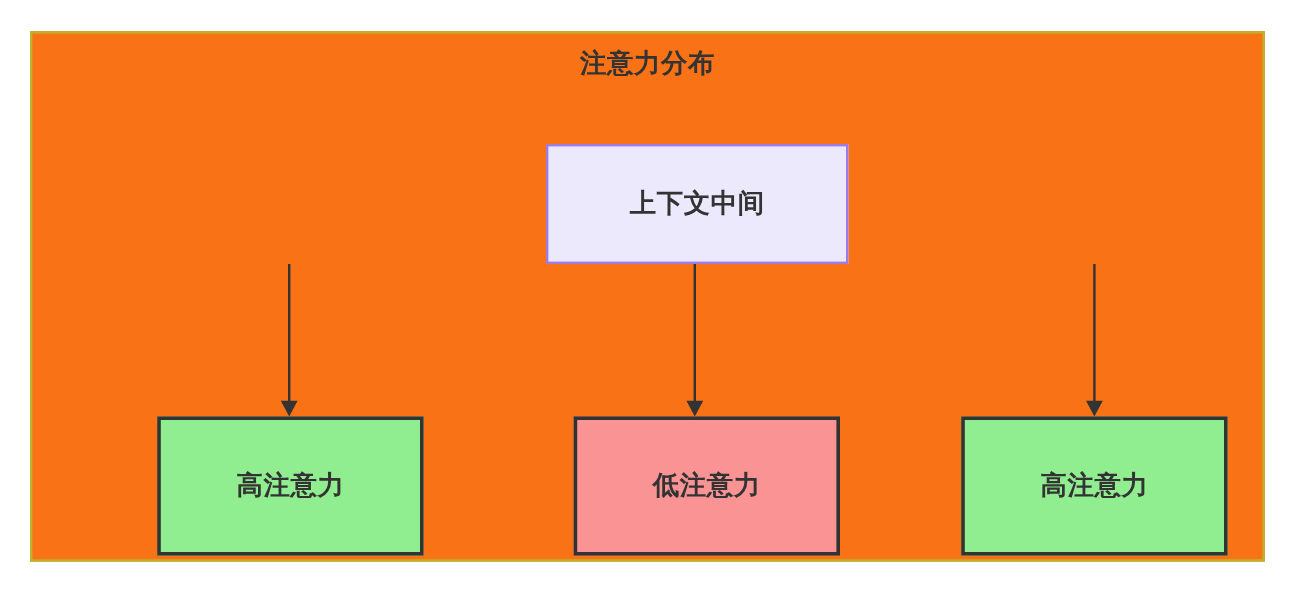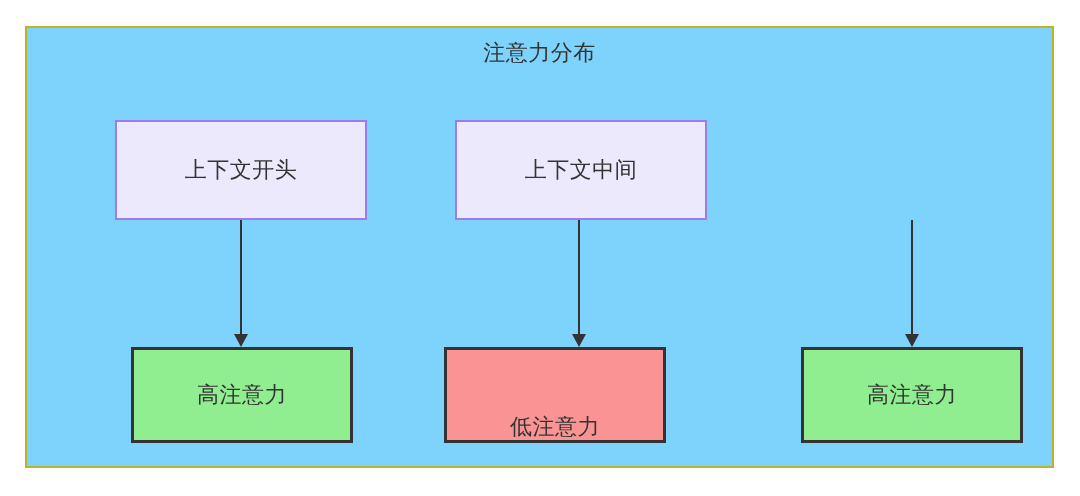--- a/index.html
+++ b/index.html
@@ -21,23 +21,24 @@
     background: #ffffff;
   }
 
   
   .subgraph {
     position: absolute;
     left: 25px;
     top: 26px;
     width: 1029px;
     height: 442px;
-    background: #7dd3fc;
+    background: #f97316;
     border: 2px solid #bdb229;
     box-sizing: border-box;
+    font-weight: bold;
   }
 
   .subgraph-title {
     position: absolute;
     left: 0;
     top: 12px;
     width: 100%;
     text-align: center;
     font-size: 22px;
     line-height: 26px;
@@ -68,28 +69,28 @@
     border: 2px solid #9e7ce8;
     top: 92px;
   }
   .node-context.pos-1 { left: 88px; }
   .node-context.pos-2 { left: 428px; justify-content: center; }
   .node-context.pos-3 { left: 762px; }
 
   
   .node-attention {
     width: 222px;
-    height: 96px;
+    height: 116px;
     border: 3px solid #333333;
     top: 319px;
   }
   .node-attention.fill-high { background: #90ee90; }
   .node-attention.fill-low  { background: #fa9393; }
   .node-attention.pos-1 { left: 104px; }
-  .node-attention.pos-2 { left: 417px; align-items: flex-end; }
+  .node-attention.pos-2 { left: 451px; }
   .node-attention.pos-3 { left: 774px; }
 
   
   .arrow {
     position: absolute;
     top: 192px;
     width: 16px;
     height: 128px;
   }
   .arrow.pos-1 { left: 206px; }
@@ -117,23 +118,20 @@
 </style>
 </head>
 <body>
 
 <div id="canvas">
 
   <div class="subgraph">
 
     <div class="subgraph-title">注意力分布</div>
 
-    <div class="node node-context pos-1">
-      <span>上下文开头</span>
-    </div>
 
     <div class="node node-context pos-2">
       <span>上下文中间</span>
     </div>
 
 
     <div class="arrow pos-1">
       <div class="arrow-line"></div>
       <div class="arrow-head"></div>
     </div>

